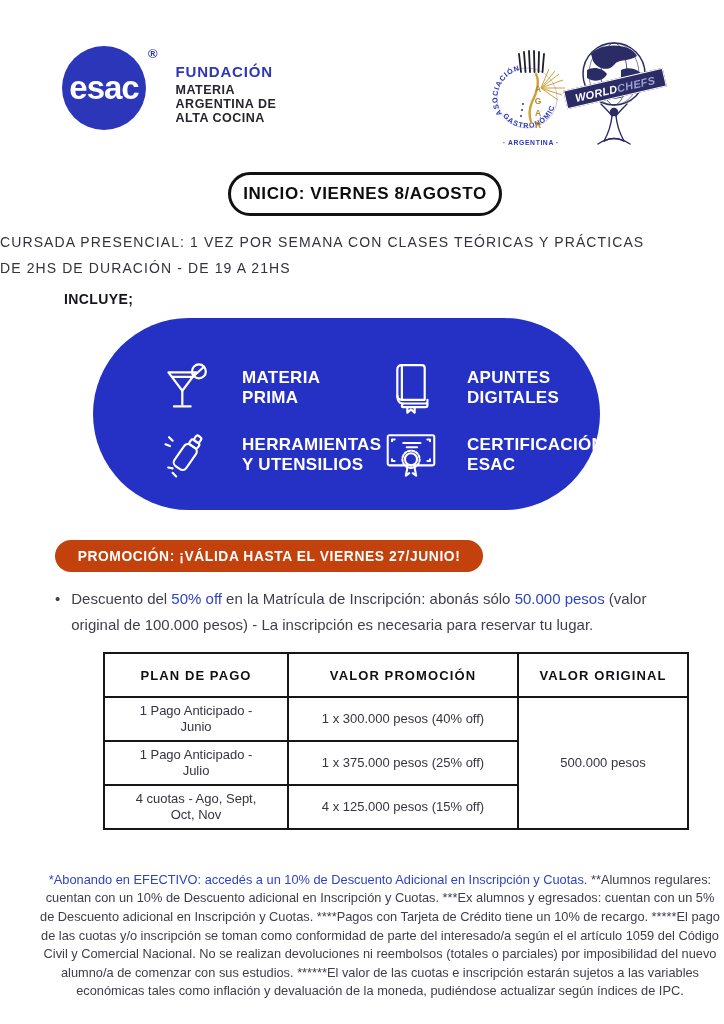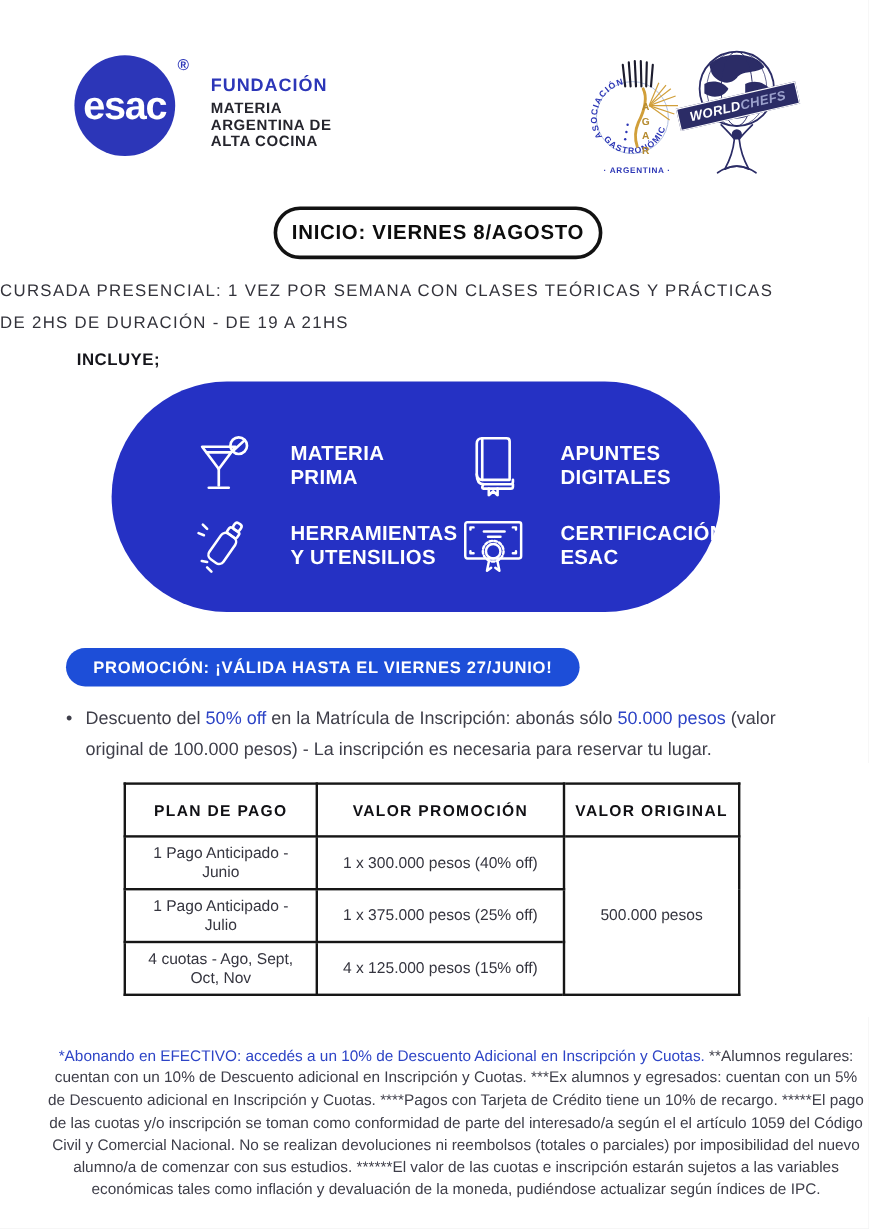--- a/index.html
+++ b/index.html
@@ -62,32 +62,32 @@
   .pill-grid { position:absolute; left:68px; top:40px; right:30px; bottom:26px;
     display:grid; grid-template-columns:225px auto; grid-template-rows:1fr 1fr; row-gap:8px; }
   .inc-item { display:flex; align-items:center; gap:31px; color:#fff;
     font-weight:bold; font-size:17px; line-height:20px; letter-spacing:0.3px; }
   .inc-icon { flex:0 0 auto; width:50px; height:56px; display:flex; align-items:center; justify-content:center; }
   .inc-icon svg { stroke:#ffffff; fill:none; stroke-width:2.4; stroke-linecap:round; stroke-linejoin:round; }
 
   
   .promo-banner {
     position:absolute; left:55px; top:540px; width:428px; height:32px;
-    background:#1d4ed8; border-radius:16px; color:#fff; font-weight:bold;
+    background:#c2410c; border-radius:16px; color:#fff; font-weight:bold;
     font-size:13.8px; letter-spacing:0.6px; display:flex; align-items:center;
     justify-content:center; white-space:nowrap;
   }
   .promo-bullet { position:absolute; left:55px; top:586px; width:618px;
     display:flex; gap:11px; font-size:15px; line-height:26px; color:#3f3f4a; }
   .bullet-dot { line-height:26px; }
   .hl { color:#2d44c6; }
 
   
   .price-table { position:absolute; left:103px; top:652px; border-collapse:collapse; }
-  .price-table th, .price-table td { border:2px solid #161616; text-align:center; padding:3px 8px; }
+  .price-table th, .price-table td { border:2px solid #161616; text-align:center; padding:3px 20px; }
   .price-table th { height:36px; font-size:13px; letter-spacing:1.1px; color:#101014; }
   .price-table td { height:36px; font-size:13px; color:#35353f; line-height:16px; font-weight:normal; }
   .col-plan { width:142px; } .col-promo { width:188px; } .col-orig { width:128px; }
 
   
   .footnotes { position:absolute; left:22px; top:858px; width:680px; text-align:center;
     font-size:12.8px; line-height:18.6px; color:#3e3e49;margin-left:18px; }
 </style>
 </head>
 <body>

